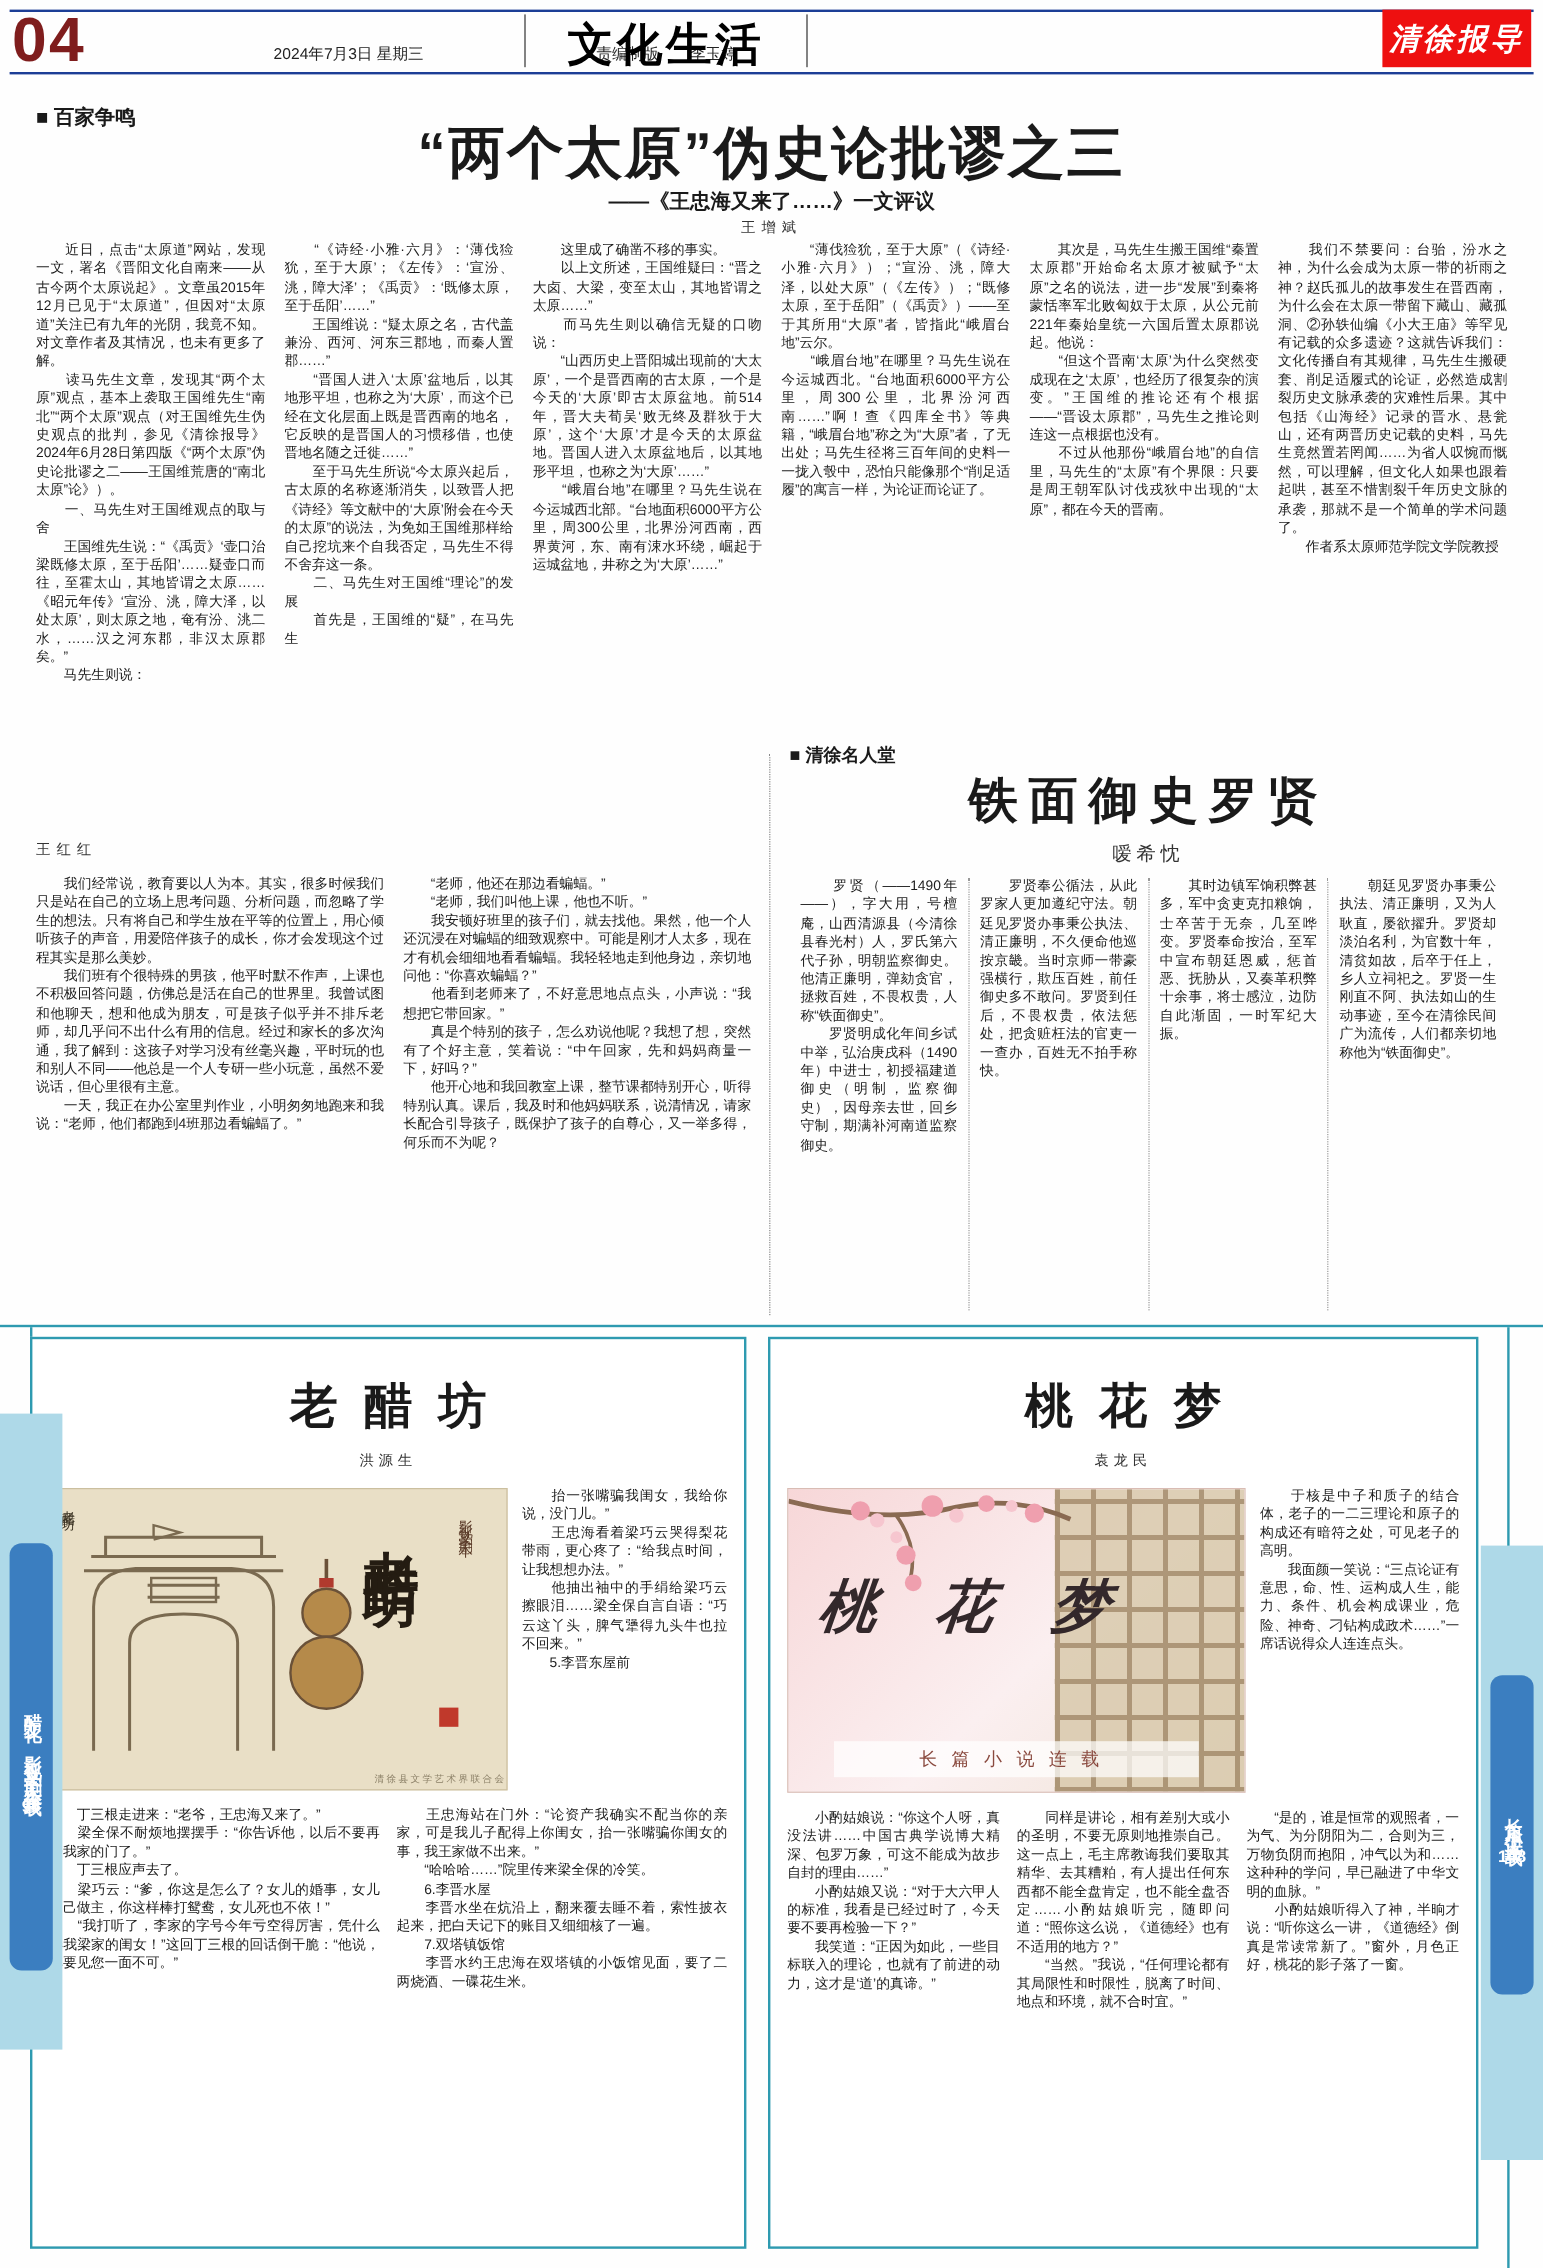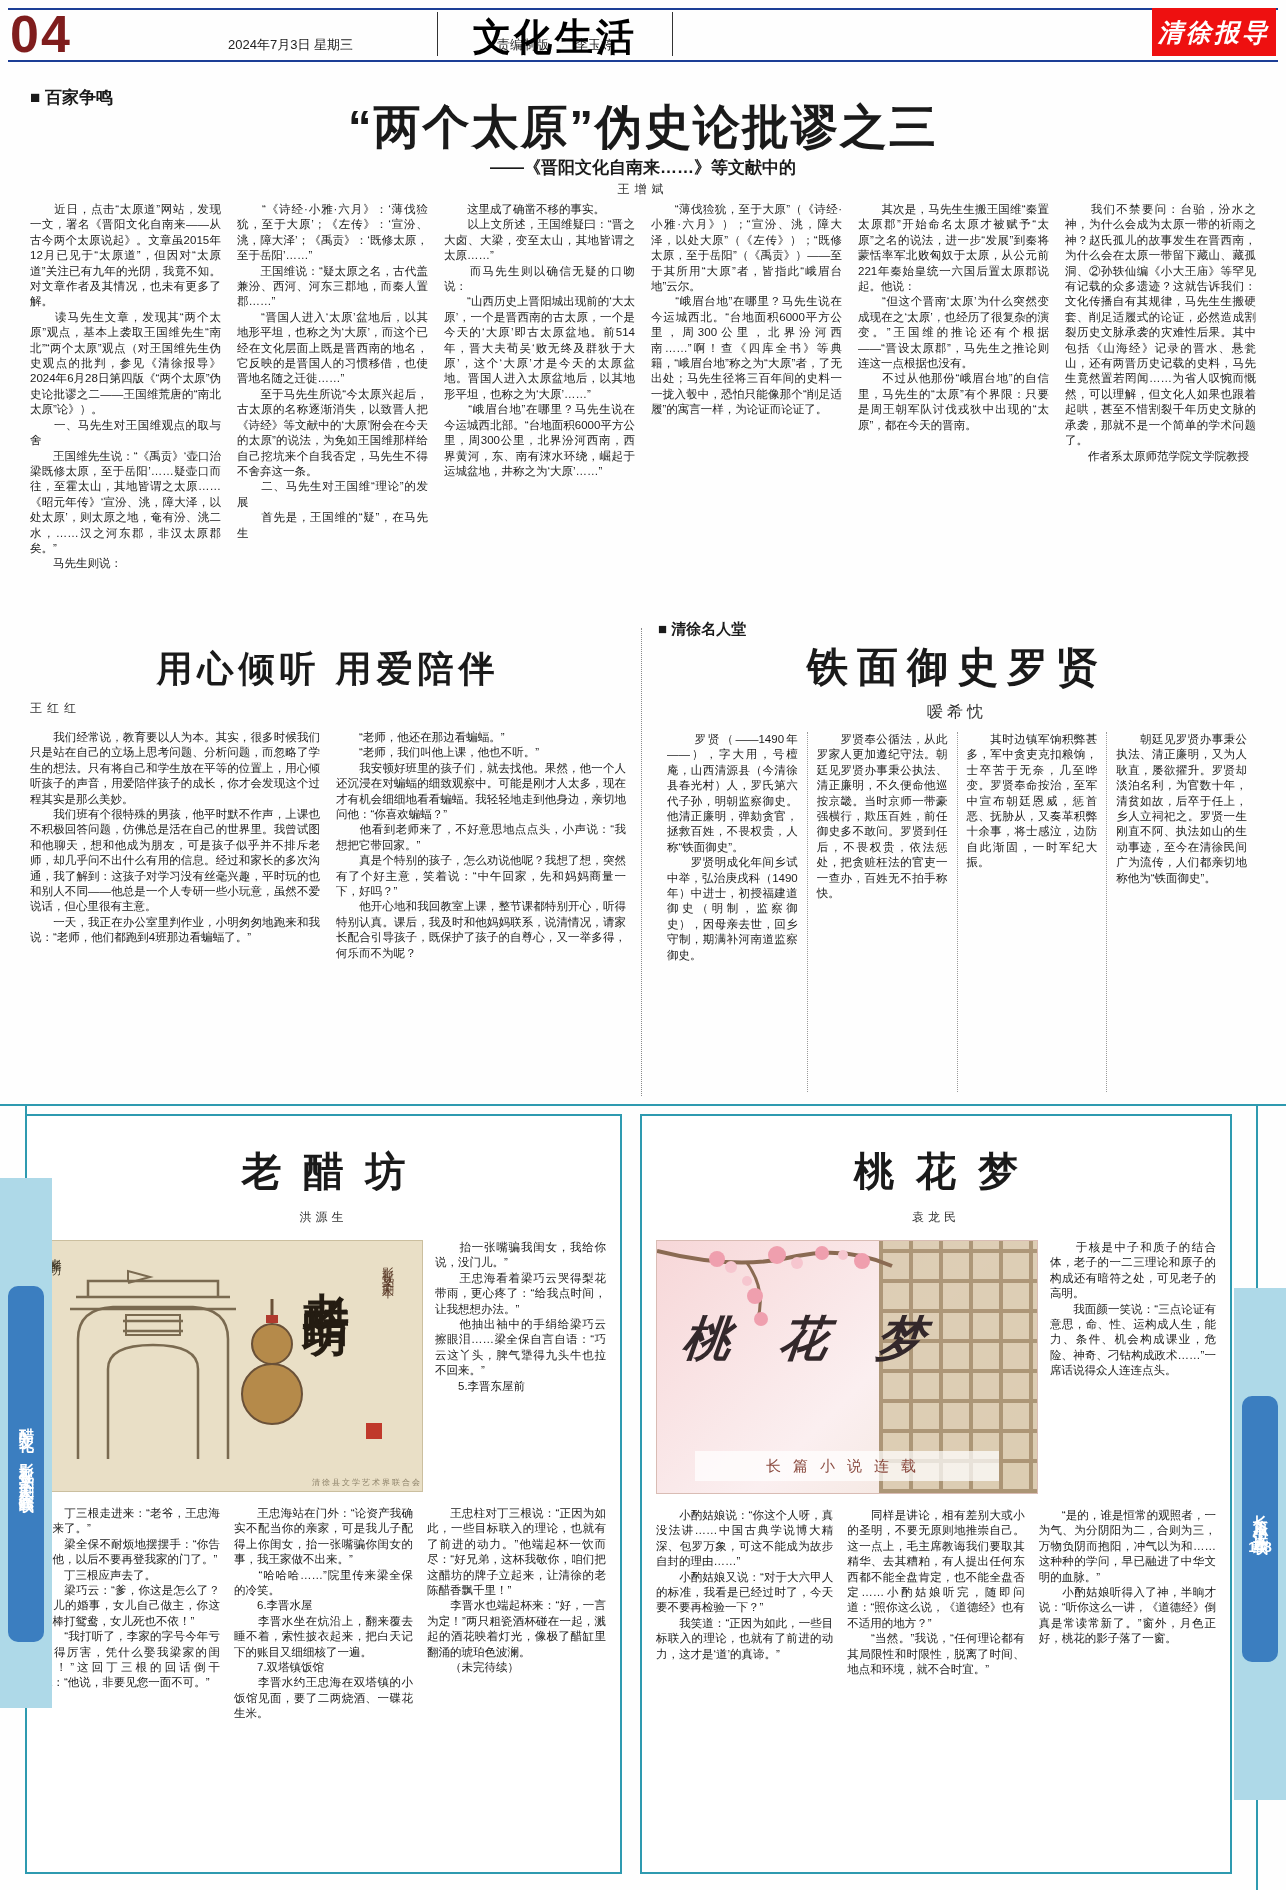--- a/index.html
+++ b/index.html
@@ -97,21 +97,21 @@
     <span>责编制版</span><span>李玉婷</span>
   </div>
   <div class="vrule" style="left:437px"></div>
   <div class="sectitle">文化生活</div>
   <div class="vrule" style="left:672px"></div>
   <div class="masthead">清徐报导</div>
   <div class="hline bot"></div>
 
   <div class="seclabel">■ 百家争鸣</div>
   <div class="headline">“两个太原”伪史论批谬之三</div>
-  <div class="subhead">——《晋阳文化自南来……》等文献中的</div>
+  <div class="subhead">——《王忠海又来了……》一文评议</div>
   <div class="byline b1">王增斌</div>
   <div class="cols topcols">
     <div class="col">　　近日，点击“太原道”网站，发现一文，署名《晋阳文化自南来——从古今两个太原说起》。文章虽2015年12月已见于“太原道”，但因对“太原道”关注已有九年的光阴，我竟不知。对文章作者及其情况，也未有更多了解。
 　　读马先生文章，发现其“两个太原”观点，基本上袭取王国维先生“南北”“两个太原”观点（对王国维先生伪史观点的批判，参见《清徐报导》2024年6月28日第四版《“两个太原”伪史论批谬之二——王国维荒唐的“南北太原”论》）。
 　　一、马先生对王国维观点的取与舍
 　　王国维先生说：“《禹贡》‘壶口治梁既修太原，至于岳阳’……疑壶口而往，至霍太山，其地皆谓之太原……《昭元年传》‘宣汾、洮，障大泽，以处太原’，则太原之地，奄有汾、洮二水，……汉之河东郡，非汉太原郡矣。”
 　　马先生则说：</div>
     <div class="col">　　“《诗经·小雅·六月》：‘薄伐猃狁，至于大原’；《左传》：‘宣汾、洮，障大泽’；《禹贡》：‘既修太原，至于岳阳’……”
 　　王国维说：“疑太原之名，古代盖兼汾、西河、河东三郡地，而秦人置郡……”
 　　“晋国人进入‘太原’盆地后，以其地形平坦，也称之为‘大原’，而这个已经在文化层面上既是晋西南的地名，它反映的是晋国人的习惯移借，也使晋地名随之迁徙……”
@@ -127,21 +127,20 @@
 　　“峨眉台地”在哪里？马先生说在今运城西北。“台地面积6000平方公里，周300公里，北界汾河西南……”啊！查《四库全书》等典籍，“峨眉台地”称之为“大原”者，了无出处；马先生径将三百年间的史料一一拢入彀中，恐怕只能像那个“削足适履”的寓言一样，为论证而论证了。</div>
     <div class="col">　　其次是，马先生生搬王国维“秦置太原郡”开始命名太原才被赋予“太原”之名的说法，进一步“发展”到秦将蒙恬率军北败匈奴于太原，从公元前221年秦始皇统一六国后置太原郡说起。他说：
 　　“但这个晋南‘太原’为什么突然变成现在之‘太原’，也经历了很复杂的演变。”王国维的推论还有个根据——“晋设太原郡”，马先生之推论则连这一点根据也没有。
 　　不过从他那份“峨眉台地”的自信里，马先生的“太原”有个界限：只要是周王朝军队讨伐戎狄中出现的“太原”，都在今天的晋南。</div>
     <div class="col">　　我们不禁要问：台骀，汾水之神，为什么会成为太原一带的祈雨之神？赵氏孤儿的故事发生在晋西南，为什么会在太原一带留下藏山、藏孤洞、②孙轶仙编《小大王庙》等罕见有记载的众多遗迹？这就告诉我们：文化传播自有其规律，马先生生搬硬套、削足适履式的论证，必然造成割裂历史文脉承袭的灾难性后果。其中包括《山海经》记录的晋水、悬瓮山，还有两晋历史记载的史料，马先生竟然置若罔闻……为省人叹惋而慨然，可以理解，但文化人如果也跟着起哄，甚至不惜割裂千年历史文脉的承袭，那就不是一个简单的学术问题了。
 　　作者系太原师范学院文学院教授</div>
   </div>
 
   <div class="mid-divider"></div>
 
-  <div class="la-title">用心倾听 用爱陪伴</div>
   <div class="la-byline">王红红</div>
   <div class="cols lacols">
     <div class="col">　　我们经常说，教育要以人为本。其实，很多时候我们只是站在自己的立场上思考问题、分析问题，而忽略了学生的想法。只有将自己和学生放在平等的位置上，用心倾听孩子的声音，用爱陪伴孩子的成长，你才会发现这个过程其实是那么美妙。
 　　我们班有个很特殊的男孩，他平时默不作声，上课也不积极回答问题，仿佛总是活在自己的世界里。我曾试图和他聊天，想和他成为朋友，可是孩子似乎并不排斥老师，却几乎问不出什么有用的信息。经过和家长的多次沟通，我了解到：这孩子对学习没有丝毫兴趣，平时玩的也和别人不同——他总是一个人专研一些小玩意，虽然不爱说话，但心里很有主意。
 　　一天，我正在办公室里判作业，小明匆匆地跑来和我说：“老师，他们都跑到4班那边看蝙蝠了。”</div>
     <div class="col">　　“老师，他还在那边看蝙蝠。”
 　　“老师，我们叫他上课，他也不听。”
 　　我安顿好班里的孩子们，就去找他。果然，他一个人还沉浸在对蝙蝠的细致观察中。可能是刚才人太多，现在才有机会细细地看看蝙蝠。我轻轻地走到他身边，亲切地问他：“你喜欢蝙蝠？”
 　　他看到老师来了，不好意思地点点头，小声说：“我想把它带回家。”
 　　真是个特别的孩子，怎么劝说他呢？我想了想，突然有了个好主意，笑着说：“中午回家，先和妈妈商量一下，好吗？”
@@ -200,23 +199,20 @@
 　　梁全保不耐烦地摆摆手：“你告诉他，以后不要再登我家的门了。”
 　　丁三根应声去了。
 　　梁巧云：“爹，你这是怎么了？女儿的婚事，女儿自己做主，你这样棒打鸳鸯，女儿死也不依！”
 　　“我打听了，李家的字号今年亏空得厉害，凭什么娶我梁家的闺女！”这回丁三根的回话倒干脆：“他说，非要见您一面不可。”</div>
       <div class="col">　　王忠海站在门外：“论资产我确实不配当你的亲家，可是我儿子配得上你闺女，抬一张嘴骗你闺女的事，我王家做不出来。”
 　　“哈哈哈……”院里传来梁全保的冷笑。
 　　6.李晋水屋
 　　李晋水坐在炕沿上，翻来覆去睡不着，索性披衣起来，把白天记下的账目又细细核了一遍。
 　　7.双塔镇饭馆
 　　李晋水约王忠海在双塔镇的小饭馆见面，要了二两烧酒、一碟花生米。</div>
-      <div class="col">　　王忠柱对丁三根说：“正因为如此，一些目标联入的理论，也就有了前进的动力。”他端起杯一饮而尽：“好兄弟，这杯我敬你，咱们把这醋坊的牌子立起来，让清徐的老陈醋香飘千里！”
-　　李晋水也端起杯来：“好，一言为定！”两只粗瓷酒杯碰在一起，溅起的酒花映着灯光，像极了醋缸里翻涌的琥珀色波澜。
-　　（未完待续）</div>
     </div>
   </div>
 
   <div class="box right">
     <div class="box-title">桃花梦</div>
     <div class="box-byline">袁龙民</div>
     <div class="box-row">
       <div class="cover2">
         <div class="lattice"></div>
         <svg width="240" height="120" style="position:absolute;left:0;top:0" viewBox="0 0 240 120">

